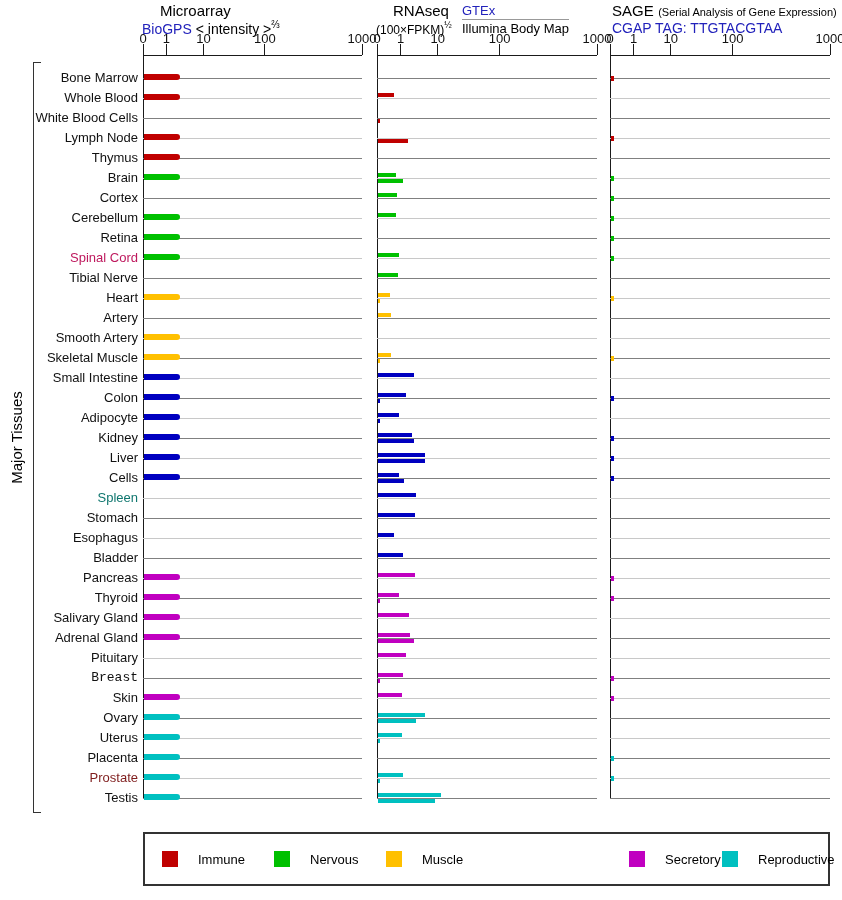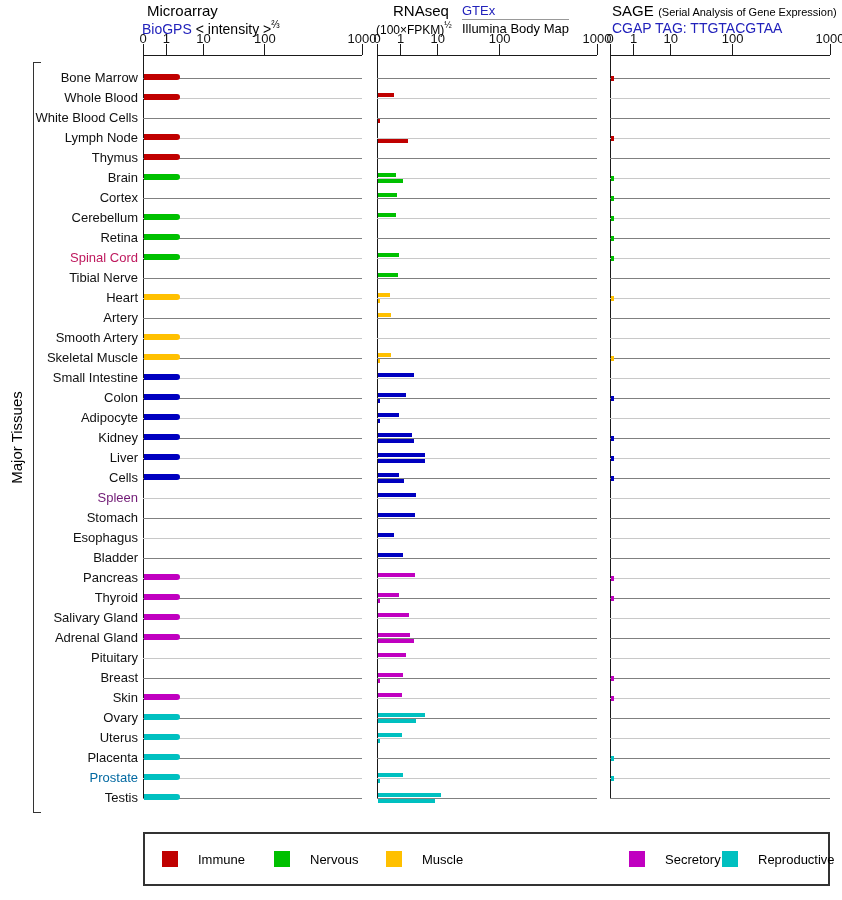--- a/index.html
+++ b/index.html
@@ -21,21 +21,21 @@
   #legend-box{position:absolute;border:2px solid #333;background:#fff;}
   .legend-item{position:absolute;display:flex;align-items:center;height:100%;}
   .legend-swatch{width:16px;height:16px;display:inline-block;}
   .legend-label{font-size:13px;color:#000;margin-left:20px;white-space:nowrap;}
 </style>
 </head>
 <body>
 
 <div id="stage">
 
-  <div class="abs panel-title" style="left:147px;top:2px;">Microarray</div>
+  <div class="abs panel-title" style="left:160px;top:2px;">Microarray</div>
   <div class="abs" style="left:142px;top:19px;white-space:nowrap;">
     <span class="link" style="font-size:14px;">BioGPS</span><span class="subnote"> </span><span class="subnote">&lt; intensity &gt;</span><span class="sup">⅔</span>
   </div>
 
   <div class="abs panel-title" style="left:393px;top:2px;">RNAseq</div>
   <div class="abs" style="left:376px;top:20px;white-space:nowrap;">
     <span class="unit">(100×FPKM)</span><span class="sup" style="font-size:9px;">½</span>
   </div>
   <div class="frac-col" style="left:462px;top:3px;">
     <div class="top"><span class="link">GTEx</span></div>
@@ -223,21 +223,21 @@
       <div style="position: absolute; left: 378px; top: 459px; width: 46.7124px; height: 4px; background: rgb(0, 0, 192);"></div>
       <div style="position: absolute; left: 611px; top: 456px; width: 3px; height: 5px; background: rgb(0, 0, 192);"></div>
       <div style="position: absolute; left: 30px; top: 470px; width: 108px; text-align: right; font-size: 13px; line-height: 16px; white-space: nowrap; color: rgb(17, 17, 17);">Cells</div>
       <div style="position: absolute; left: 143px; top: 478px; width: 219px; height: 1px; background: rgb(128, 128, 128);"></div>
       <div style="position: absolute; left: 377px; top: 478px; width: 220px; height: 1px; background: rgb(128, 128, 128);"></div>
       <div style="position: absolute; left: 610px; top: 478px; width: 220px; height: 1px; background: rgb(128, 128, 128);"></div>
       <div style="position: absolute; left: 144px; top: 474px; width: 36.1064px; height: 6px; background: rgb(0, 0, 192); border-radius: 0px 3px 3px 0px;"></div>
       <div style="position: absolute; left: 378px; top: 473px; width: 21.186px; height: 4px; background: rgb(0, 0, 192);"></div>
       <div style="position: absolute; left: 378px; top: 479px; width: 26.484px; height: 4px; background: rgb(0, 0, 192);"></div>
       <div style="position: absolute; left: 611px; top: 476px; width: 3px; height: 5px; background: rgb(0, 0, 192);"></div>
-      <div style="position: absolute; left: 30px; top: 490px; width: 108px; text-align: right; font-size: 13px; line-height: 16px; white-space: nowrap; color: #701a75;">Spleen</div>
+      <div style="position: absolute; left: 30px; top: 490px; width: 108px; text-align: right; font-size: 13px; line-height: 16px; white-space: nowrap; color: #0f766e;">Spleen</div>
       <div style="position: absolute; left: 143px; top: 498px; width: 219px; height: 1px; background: rgb(200, 200, 200);"></div>
       <div style="position: absolute; left: 377px; top: 498px; width: 220px; height: 1px; background: rgb(200, 200, 200);"></div>
       <div style="position: absolute; left: 610px; top: 498px; width: 220px; height: 1px; background: rgb(200, 200, 200);"></div>
       <div style="position: absolute; left: 378px; top: 493px; width: 37.6763px; height: 4px; background: rgb(0, 0, 192);"></div>
       <div style="position: absolute; left: 30px; top: 510px; width: 108px; text-align: right; font-size: 13px; line-height: 16px; white-space: nowrap; color: rgb(17, 17, 17);">Stomach</div>
       <div style="position: absolute; left: 143px; top: 518px; width: 219px; height: 1px; background: rgb(128, 128, 128);"></div>
       <div style="position: absolute; left: 377px; top: 518px; width: 220px; height: 1px; background: rgb(128, 128, 128);"></div>
       <div style="position: absolute; left: 610px; top: 518px; width: 220px; height: 1px; background: rgb(128, 128, 128);"></div>
       <div style="position: absolute; left: 378px; top: 513px; width: 36.989px; height: 4px; background: rgb(0, 0, 192);"></div>
       <div style="position: absolute; left: 30px; top: 530px; width: 108px; text-align: right; font-size: 13px; line-height: 16px; white-space: nowrap; color: rgb(17, 17, 17);">Esophagus</div>
@@ -276,21 +276,21 @@
       <div style="position: absolute; left: 377px; top: 638px; width: 220px; height: 1px; background: rgb(128, 128, 128);"></div>
       <div style="position: absolute; left: 610px; top: 638px; width: 220px; height: 1px; background: rgb(128, 128, 128);"></div>
       <div style="position: absolute; left: 144px; top: 634px; width: 36.1064px; height: 6px; background: rgb(192, 0, 192); border-radius: 0px 3px 3px 0px;"></div>
       <div style="position: absolute; left: 378px; top: 633px; width: 32.1081px; height: 4px; background: rgb(192, 0, 192);"></div>
       <div style="position: absolute; left: 378px; top: 639px; width: 35.5201px; height: 4px; background: rgb(192, 0, 192);"></div>
       <div style="position: absolute; left: 30px; top: 650px; width: 108px; text-align: right; font-size: 13px; line-height: 16px; white-space: nowrap; color: rgb(17, 17, 17);">Pituitary</div>
       <div style="position: absolute; left: 143px; top: 658px; width: 219px; height: 1px; background: rgb(200, 200, 200);"></div>
       <div style="position: absolute; left: 377px; top: 658px; width: 220px; height: 1px; background: rgb(200, 200, 200);"></div>
       <div style="position: absolute; left: 610px; top: 658px; width: 220px; height: 1px; background: rgb(200, 200, 200);"></div>
       <div style="position: absolute; left: 378px; top: 653px; width: 27.7764px; height: 4px; background: rgb(192, 0, 192);"></div>
-      <div style="position: absolute; left: 30px; top: 670px; width: 108px; text-align: right; font-size: 13px; line-height: 16px; white-space: nowrap; color: rgb(17, 17, 17);">Breast</div>
+      <div style="position: absolute; left: 30px; top: 670px; width: 108px; text-align: right; font-size: 13px; line-height: 16px; white-space: nowrap; color: rgb(17, 17, 17); font-family: Liberation Mono, monospace;">Breast</div>
       <div style="position: absolute; left: 143px; top: 678px; width: 219px; height: 1px; background: rgb(128, 128, 128);"></div>
       <div style="position: absolute; left: 377px; top: 678px; width: 220px; height: 1px; background: rgb(128, 128, 128);"></div>
       <div style="position: absolute; left: 610px; top: 678px; width: 220px; height: 1px; background: rgb(128, 128, 128);"></div>
       <div style="position: absolute; left: 378px; top: 673px; width: 25.079px; height: 4px; background: rgb(192, 0, 192);"></div>
       <div style="position: absolute; left: 378px; top: 679px; width: 2px; height: 4px; background: rgb(192, 0, 192);"></div>
       <div style="position: absolute; left: 611px; top: 676px; width: 3px; height: 5px; background: rgb(192, 0, 192);"></div>
       <div style="position: absolute; left: 30px; top: 690px; width: 108px; text-align: right; font-size: 13px; line-height: 16px; white-space: nowrap; color: rgb(17, 17, 17);">Skin</div>
       <div style="position: absolute; left: 143px; top: 698px; width: 219px; height: 1px; background: rgb(200, 200, 200);"></div>
       <div style="position: absolute; left: 377px; top: 698px; width: 220px; height: 1px; background: rgb(200, 200, 200);"></div>
       <div style="position: absolute; left: 610px; top: 698px; width: 220px; height: 1px; background: rgb(200, 200, 200);"></div>
@@ -310,21 +310,21 @@
       <div style="position: absolute; left: 610px; top: 738px; width: 220px; height: 1px; background: rgb(200, 200, 200);"></div>
       <div style="position: absolute; left: 144px; top: 734px; width: 36.1064px; height: 6px; background: rgb(0, 192, 192); border-radius: 0px 3px 3px 0px;"></div>
       <div style="position: absolute; left: 378px; top: 733px; width: 24.3278px; height: 4px; background: rgb(0, 192, 192);"></div>
       <div style="position: absolute; left: 378px; top: 739px; width: 2px; height: 4px; background: rgb(0, 192, 192);"></div>
       <div style="position: absolute; left: 30px; top: 750px; width: 108px; text-align: right; font-size: 13px; line-height: 16px; white-space: nowrap; color: rgb(17, 17, 17);">Placenta</div>
       <div style="position: absolute; left: 143px; top: 758px; width: 219px; height: 1px; background: rgb(128, 128, 128);"></div>
       <div style="position: absolute; left: 377px; top: 758px; width: 220px; height: 1px; background: rgb(128, 128, 128);"></div>
       <div style="position: absolute; left: 610px; top: 758px; width: 220px; height: 1px; background: rgb(128, 128, 128);"></div>
       <div style="position: absolute; left: 144px; top: 754px; width: 36.1064px; height: 6px; background: rgb(0, 192, 192); border-radius: 0px 3px 3px 0px;"></div>
       <div style="position: absolute; left: 611px; top: 756px; width: 3px; height: 5px; background: rgb(0, 192, 192);"></div>
-      <div style="position: absolute; left: 30px; top: 770px; width: 108px; text-align: right; font-size: 13px; line-height: 16px; white-space: nowrap; color: #0369a1;">Prostate</div>
+      <div style="position: absolute; left: 30px; top: 770px; width: 108px; text-align: right; font-size: 13px; line-height: 16px; white-space: nowrap; color: #7f1d1d;">Prostate</div>
       <div style="position: absolute; left: 143px; top: 778px; width: 219px; height: 1px; background: rgb(200, 200, 200);"></div>
       <div style="position: absolute; left: 377px; top: 778px; width: 220px; height: 1px; background: rgb(200, 200, 200);"></div>
       <div style="position: absolute; left: 610px; top: 778px; width: 220px; height: 1px; background: rgb(200, 200, 200);"></div>
       <div style="position: absolute; left: 144px; top: 774px; width: 36.1064px; height: 6px; background: rgb(0, 192, 192); border-radius: 0px 3px 3px 0px;"></div>
       <div style="position: absolute; left: 378px; top: 773px; width: 25.079px; height: 4px; background: rgb(0, 192, 192);"></div>
       <div style="position: absolute; left: 378px; top: 779px; width: 2px; height: 4px; background: rgb(0, 192, 192);"></div>
       <div style="position: absolute; left: 611px; top: 776px; width: 3px; height: 5px; background: rgb(0, 192, 192);"></div>
       <div style="position: absolute; left: 30px; top: 790px; width: 108px; text-align: right; font-size: 13px; line-height: 16px; white-space: nowrap; color: rgb(17, 17, 17);">Testis</div>
       <div style="position: absolute; left: 143px; top: 798px; width: 219px; height: 1px; background: rgb(128, 128, 128);"></div>
       <div style="position: absolute; left: 377px; top: 798px; width: 220px; height: 1px; background: rgb(128, 128, 128);"></div>

